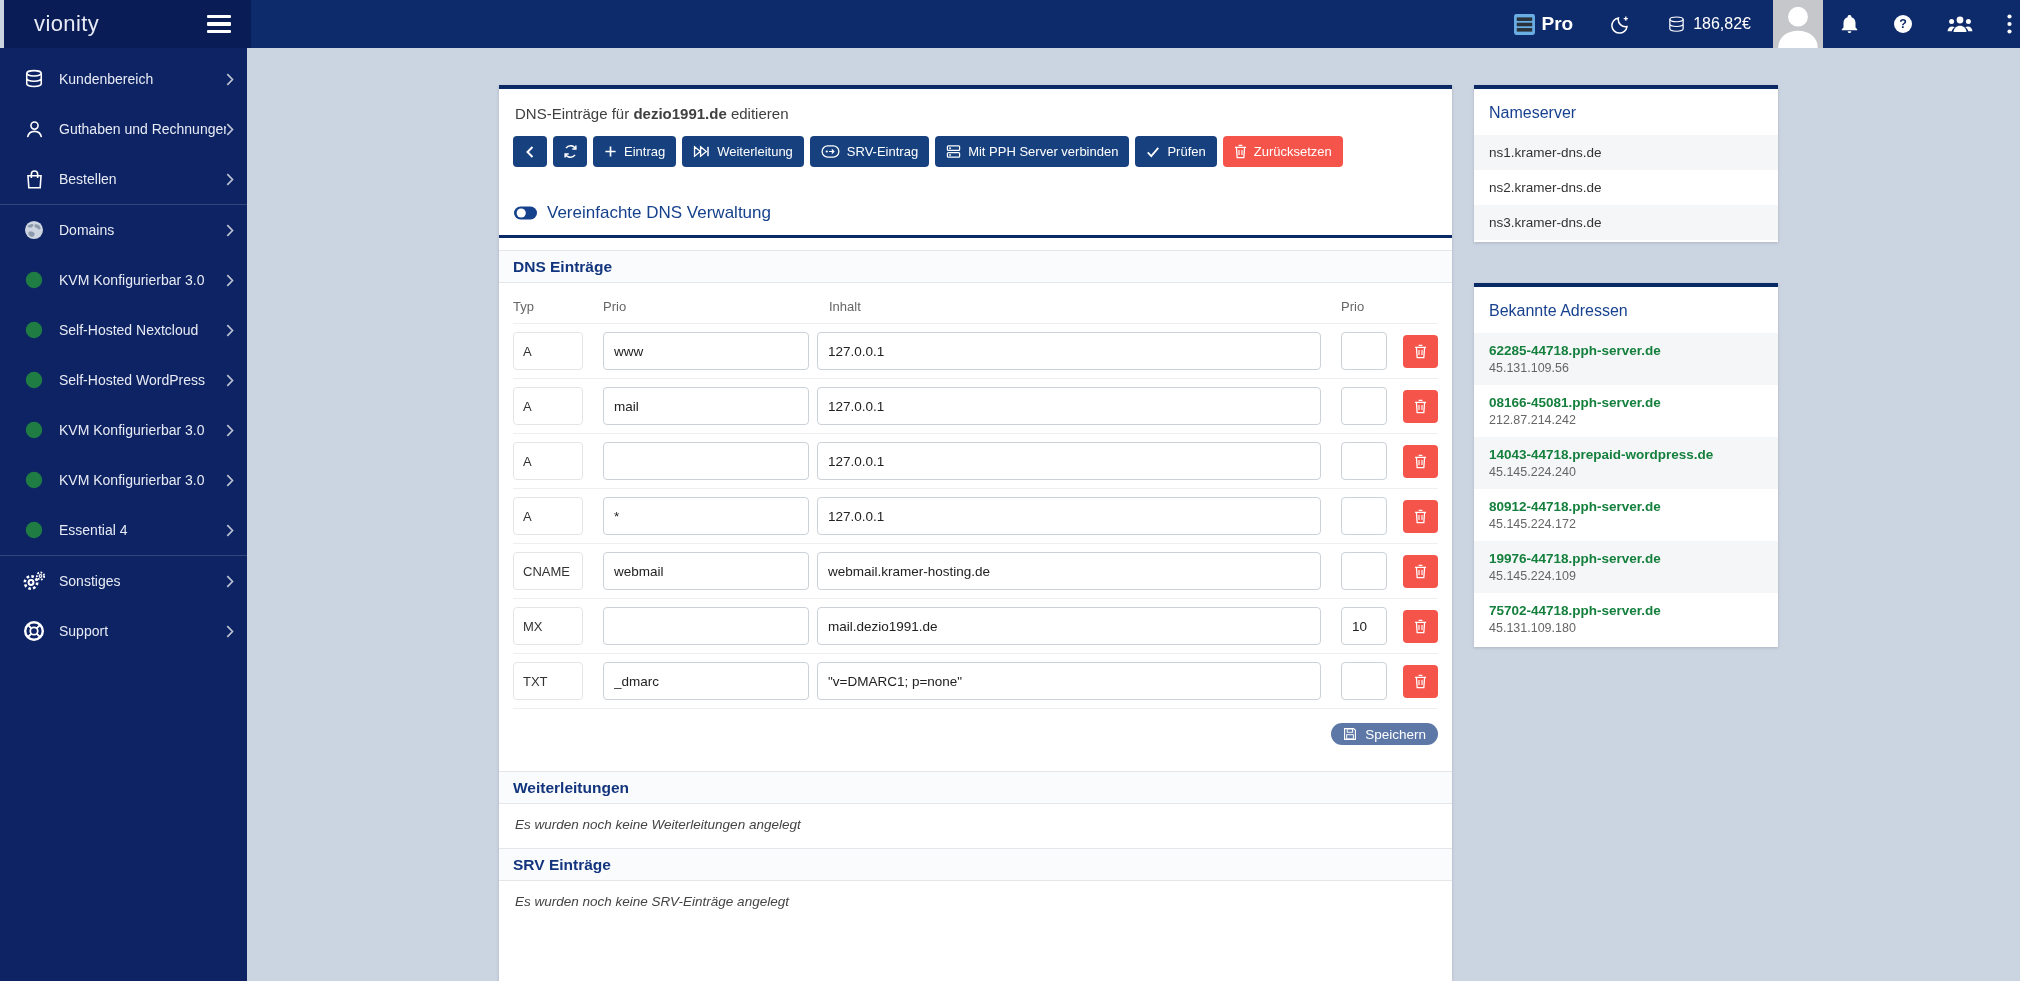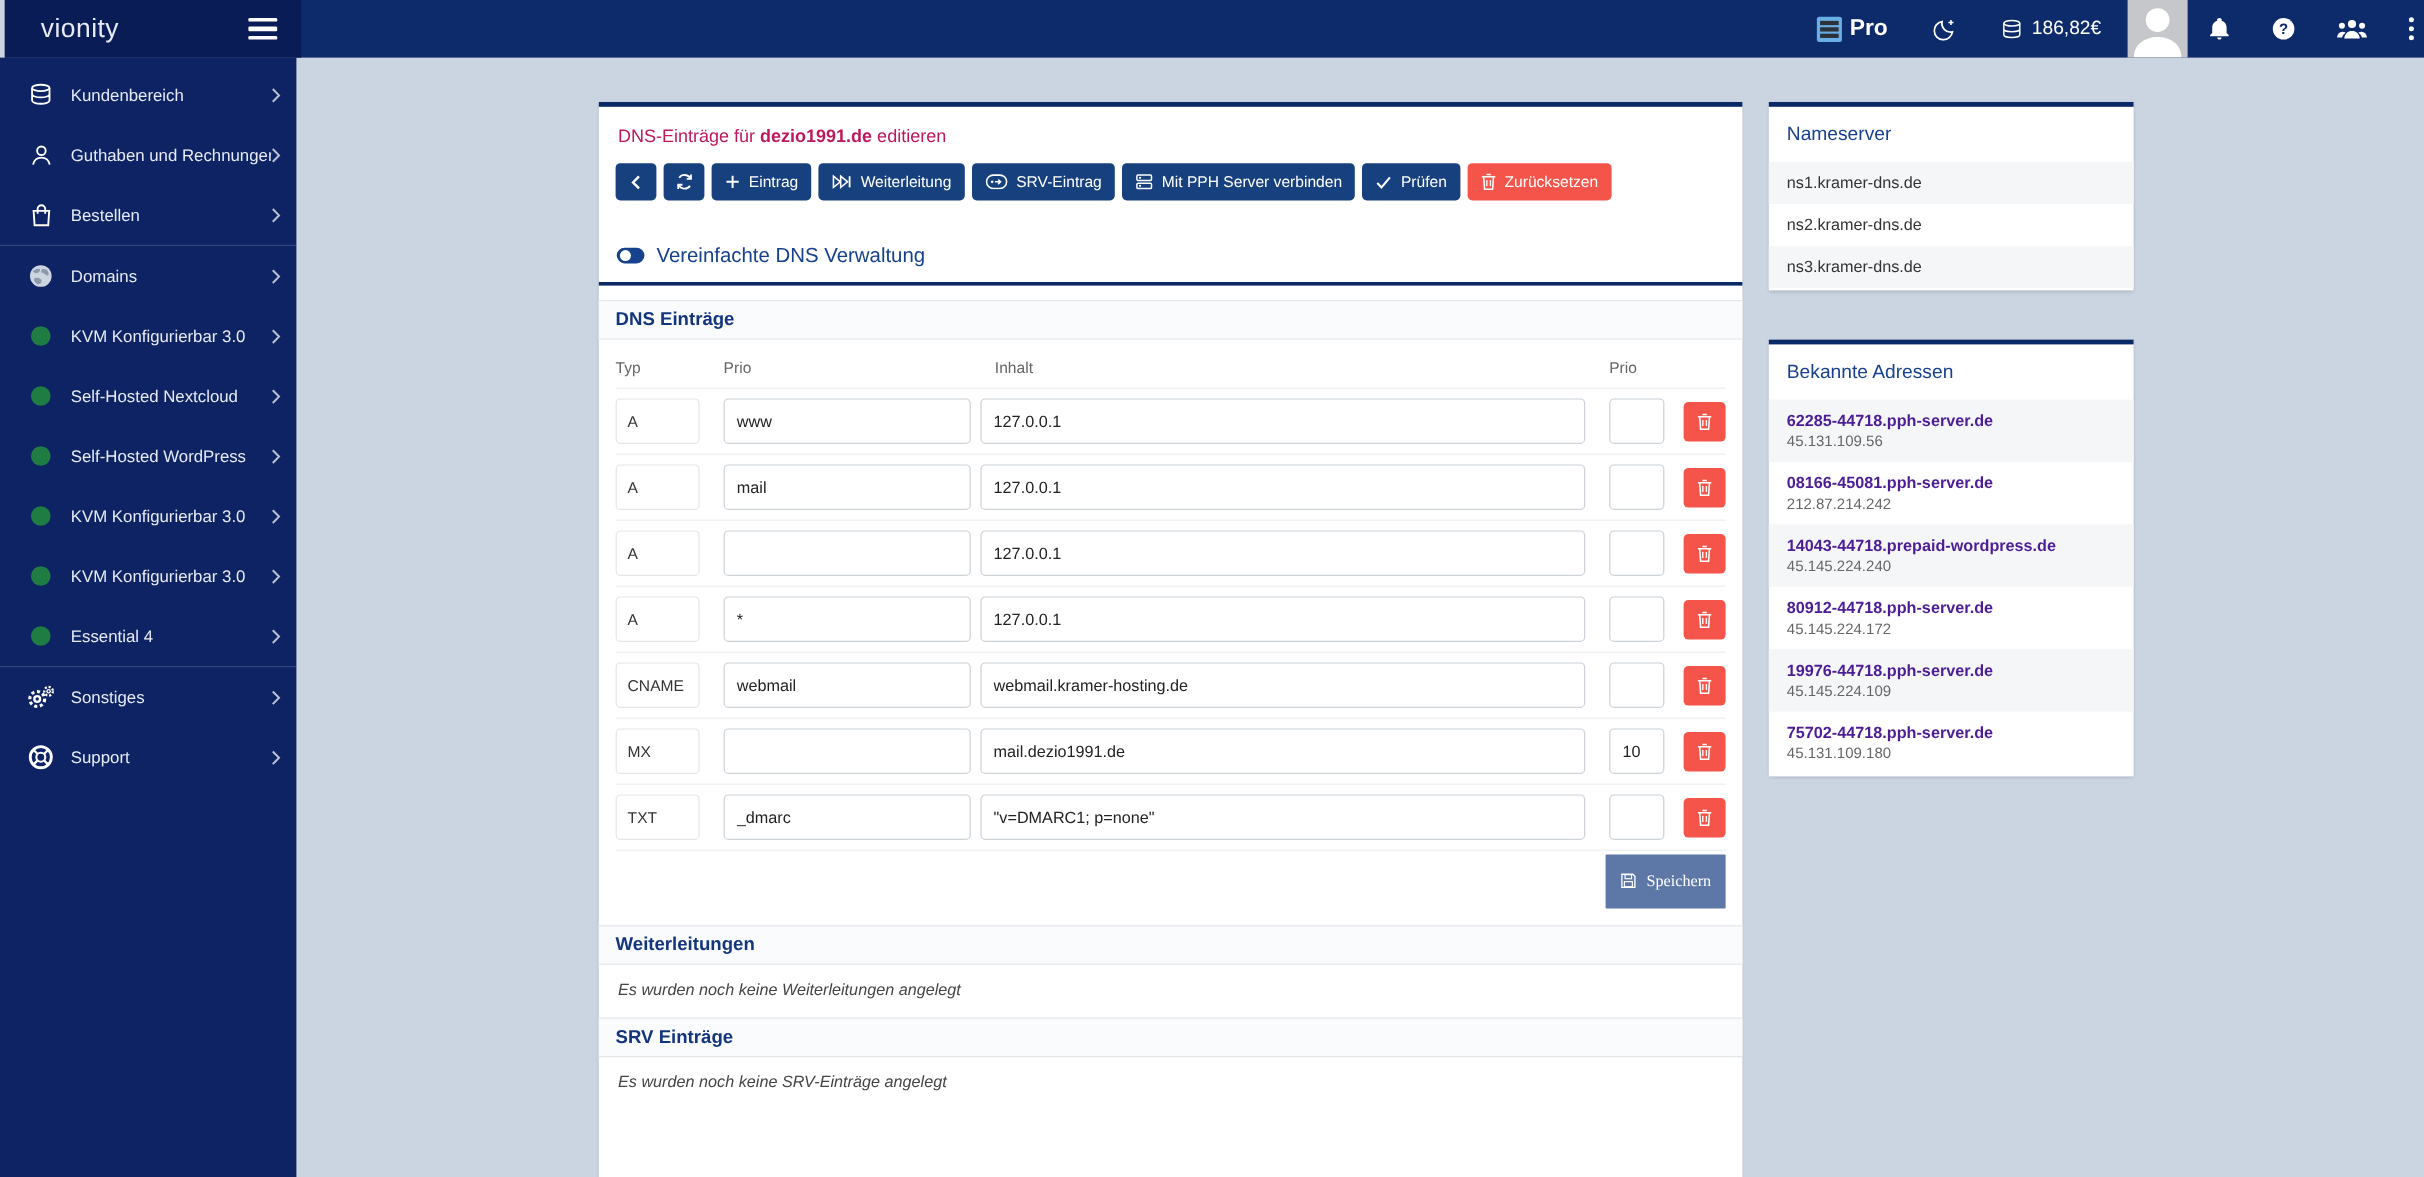--- a/index.html
+++ b/index.html
@@ -23,21 +23,21 @@
 
   
   .sidebar{position:absolute;left:0;top:48px;width:247px;height:933px;background:#0d2363;padding-top:6px;box-sizing:border-box;}
   .sb-item{height:50px;display:flex;align-items:center;padding:0 13px 0 22px;color:#e8ebf5;font-size:14px;cursor:pointer;}
   .sb-icon{width:24px;height:24px;margin-right:13px;display:flex;align-items:center;justify-content:center;flex:0 0 auto;}
   .sb-label{flex:1;white-space:nowrap;overflow:hidden;}
   .sb-divider{height:1px;background:rgba(255,255,255,.16);}
 
   
   .card{position:absolute;left:499px;top:85px;width:953px;min-height:900px;background:#fff;border-top:4px solid #0a2a66;box-shadow:0 1px 3px rgba(0,0,0,.15);box-sizing:border-box;padding:0 14px;}
-  .card-title{margin:16px 2px 0;font-size:15px;color:#be185d;}
+  .card-title{margin:16px 2px 0;font-size:15px;color:#404040;}
   .card-title b{font-weight:700;}
   .toolbar{display:flex;margin-top:14px;gap:6px;}
   .btn{display:inline-flex;align-items:center;gap:7px;background:#17407e;color:#fff;border:none;border-radius:4px;height:31px;padding:0 11px;font-size:13px;font-family:inherit;cursor:pointer;white-space:nowrap;}
   .btn.icon-only{width:34px;justify-content:center;padding:0;}
   .btn.danger{background:#f5544a;}
   .alert{margin-top:22px;height:50px;background:#1e7b3d;border-radius:4px;color:#fff;display:flex;align-items:center;gap:9px;padding:0 15px;font-size:14px;font-weight:700;}
   .simple-dns{margin-top:36px;display:flex;align-items:center;gap:9px;color:#16418c;font-size:17px;cursor:pointer;width:fit-content;}
   .navy-divider{height:3px;background:#0a2a66;margin:12px -14px 0;}
   .band{margin:12px -14px 0;background:#fafbfc;border-top:1px solid #e4e7ea;border-bottom:1px solid #e4e7ea;padding:0 14px;height:31px;display:flex;align-items:center;font-size:15.5px;font-weight:700;color:#13357e;}
   .thead{display:flex;align-items:flex-end;height:40px;padding-bottom:9px;box-sizing:border-box;font-size:13px;color:#666;}
@@ -47,32 +47,32 @@
   .col-prio{width:46px;margin-right:16px;}
   .col-del{width:35px;}
   .trow{display:flex;align-items:center;height:54px;border-top:1px solid #eceef0;}
   .type-box{width:70px;height:38px;border:1px solid #e3e6e9;border-radius:4px;display:flex;align-items:center;padding:0 9px;box-sizing:border-box;font-size:13px;color:#333;background:#fff;margin-right:20px;flex:0 0 auto;}
   input.cell{height:38px;border:1px solid #ccd2d8;border-radius:4px;padding:0 10px;font-size:13.5px;color:#222;font-family:inherit;box-sizing:border-box;background:#fff;outline:none;}
   .name-input{width:206px;margin-right:8px;flex:0 0 auto;}
   .content-input{flex:1;margin-right:20px;min-width:0;}
   .prio-input{width:46px;margin-right:16px;padding:0 8px;flex:0 0 auto;}
   .del-btn{width:35px;height:33px;background:#f5544a;border:none;border-radius:4px;display:flex;align-items:center;justify-content:center;cursor:pointer;flex:0 0 auto;}
   .save-row{border-top:1px solid #eceef0;height:50px;display:flex;align-items:center;justify-content:flex-end;}
-  .save-btn{background:#5d77a7;height:45px;border-radius:1px;color:#fff;display:inline-flex;align-items:center;gap:8px;padding:0 12px;font-size:13.5px;border:none;font-family:Liberation Serif, serif;cursor:pointer;}
+  .save-btn{background:#5d77a7;height:22px;border-radius:12px;color:#fff;display:inline-flex;align-items:center;gap:8px;padding:0 12px;font-size:13.5px;border:none;font-family:Liberation Sans, sans-serif;cursor:pointer;}
   .empty-note{font-style:italic;color:#444;font-size:13.5px;padding:13px 2px;}
 
   
   .panel{position:absolute;left:1474px;width:304px;background:#fff;border-top:4px solid #0a2a66;box-shadow:0 1px 3px rgba(0,0,0,.15);box-sizing:border-box;padding-bottom:2px;}
   .panel-ns{top:85px;}
   .panel-known{top:283px;}
   .panel-title{padding:15px 15px 13px;font-size:16px;color:#17418f;font-weight:500;}
   .plist .ns-row{padding:10px 15px;font-size:13.5px;color:#333;}
   .plist > :nth-child(odd){background:#f5f6f8;}
   .addr-row{padding:10px 15px;}
-  .addr-host{font-weight:700;font-size:13.5px;color:#4c1d95;}
+  .addr-host{font-weight:700;font-size:13.5px;color:#15803d;}
   .addr-ip{font-size:12.5px;color:#666;margin-top:3px;}
 </style>
 </head>
 <body>
 
 <header class="topbar">
   <div class="brand-zone">
     <span class="brand">vionity</span>
     <div class="burger">
         <span></span>

